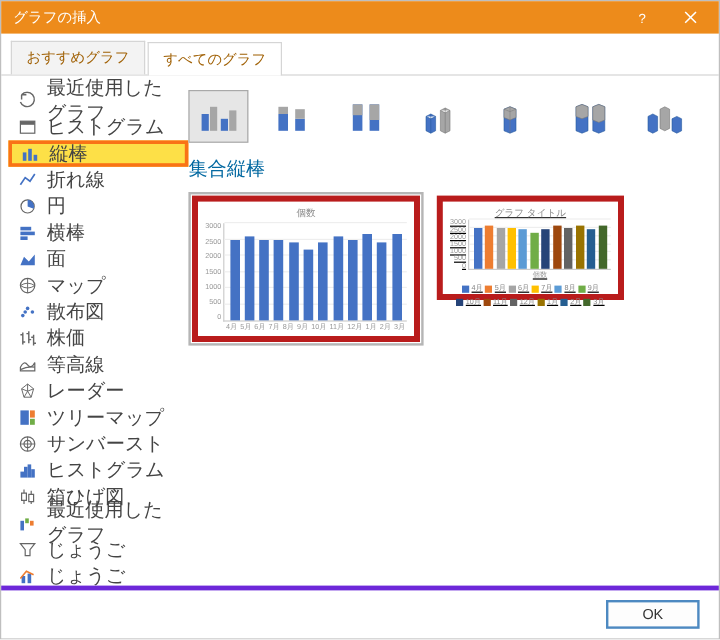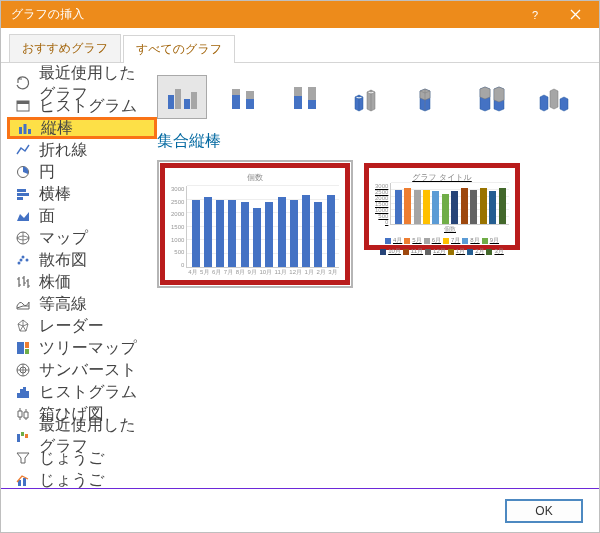--- a/index.html
+++ b/index.html
@@ -31,21 +31,21 @@
   .pvw-chart { flex: 1; display: flex; }
   .pvw-yaxis { display: flex; flex-direction: column; justify-content: space-between; font-size: 6px; color: #999; padding-right: 2px; text-align: right; }
   .pvw-plot { flex: 1; border-left: 1px solid #ccc; border-bottom: 1px solid #ccc; display: flex; align-items: flex-end; justify-content: space-around; padding: 0 2px; position: relative; }
   .pvw-grid { position: absolute; left:0; right:0; border-top:1px solid #eee; }
   .pvw-bar { width: 8px; background: #4472c4; position: relative; z-index: 1; }
   .pvw-bar.c { width: 7px; }
   .pvw-xaxis { display: flex; justify-content: space-around; font-size: 6px; color: #999; padding-left: 16px; height: 10px; }
   .pvw-legend { display: flex; flex-wrap: wrap; justify-content: center; gap: 2px; font-size: 6px; color: #888; padding-top: 2px; }
   .lg-item { display: flex; align-items: center; gap: 2px; }
   .lg-sw { width: 6px; height: 6px; }
-  .footer { height: 44px; border-top: 1px solid #6d28d9; display: flex; align-items: center; justify-content: flex-end; gap: 10px; padding: 0 16px; }
+  .footer { height: 44px; border-top: 4px solid #6d28d9; display: flex; align-items: center; justify-content: flex-end; gap: 10px; padding: 0 16px; }
   .btn { min-width: 78px; height: 24px; border: 1px solid #adadad; background: #fdfdfd; font-size: 12px; color: #333; display: flex; align-items: center; justify-content: center; cursor: default; }
   .btn.primary { border: 2px solid #4d89c1; }
 </style>
 </head>
 <body>
 
 <div class="dialog">
 
   <div class="titlebar">
     <span>グラフの挿入</span>

